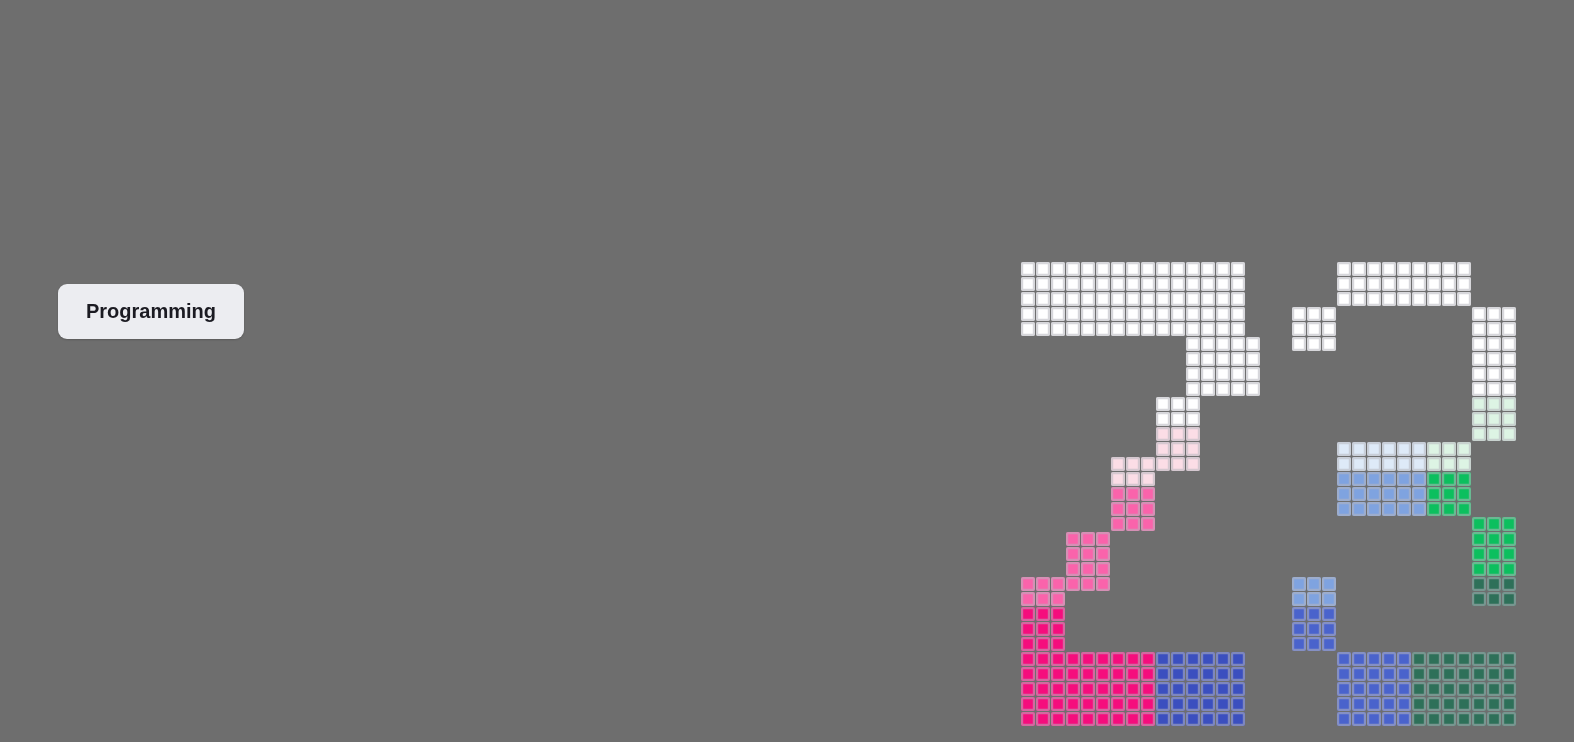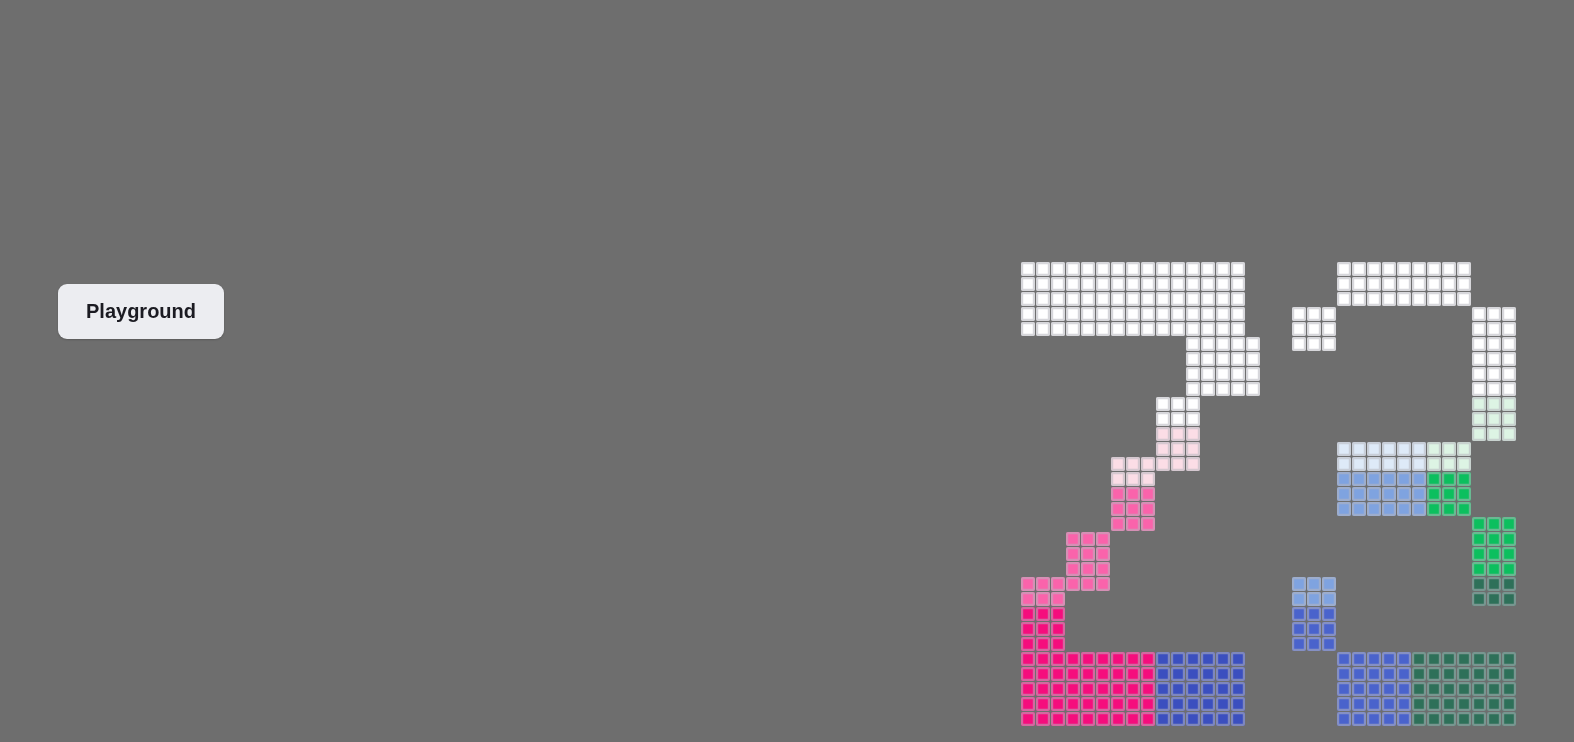--- a/index.html
+++ b/index.html
@@ -79,21 +79,21 @@
   }
 </style>
 </head>
 <body>
 
 <div id="hero">
 
   <div id="hero-text">
 
     <div id="cta-row">
-      <button class="cta-button">Playground</button>
+      <button class="cta-button">Programming</button>
     </div>
   </div>
 
   <div id="logo-z3">
       <div class="glyph" style="left: 0px;">
         <div class="pixel-cell" style="left: 0px; top: 0px; background: rgb(255, 255, 255);"></div>
         <div class="pixel-cell" style="left: 15px; top: 0px; background: rgb(255, 255, 255);"></div>
         <div class="pixel-cell" style="left: 30px; top: 0px; background: rgb(255, 255, 255);"></div>
         <div class="pixel-cell" style="left: 45px; top: 0px; background: rgb(255, 255, 255);"></div>
         <div class="pixel-cell" style="left: 60px; top: 0px; background: rgb(255, 255, 255);"></div>

